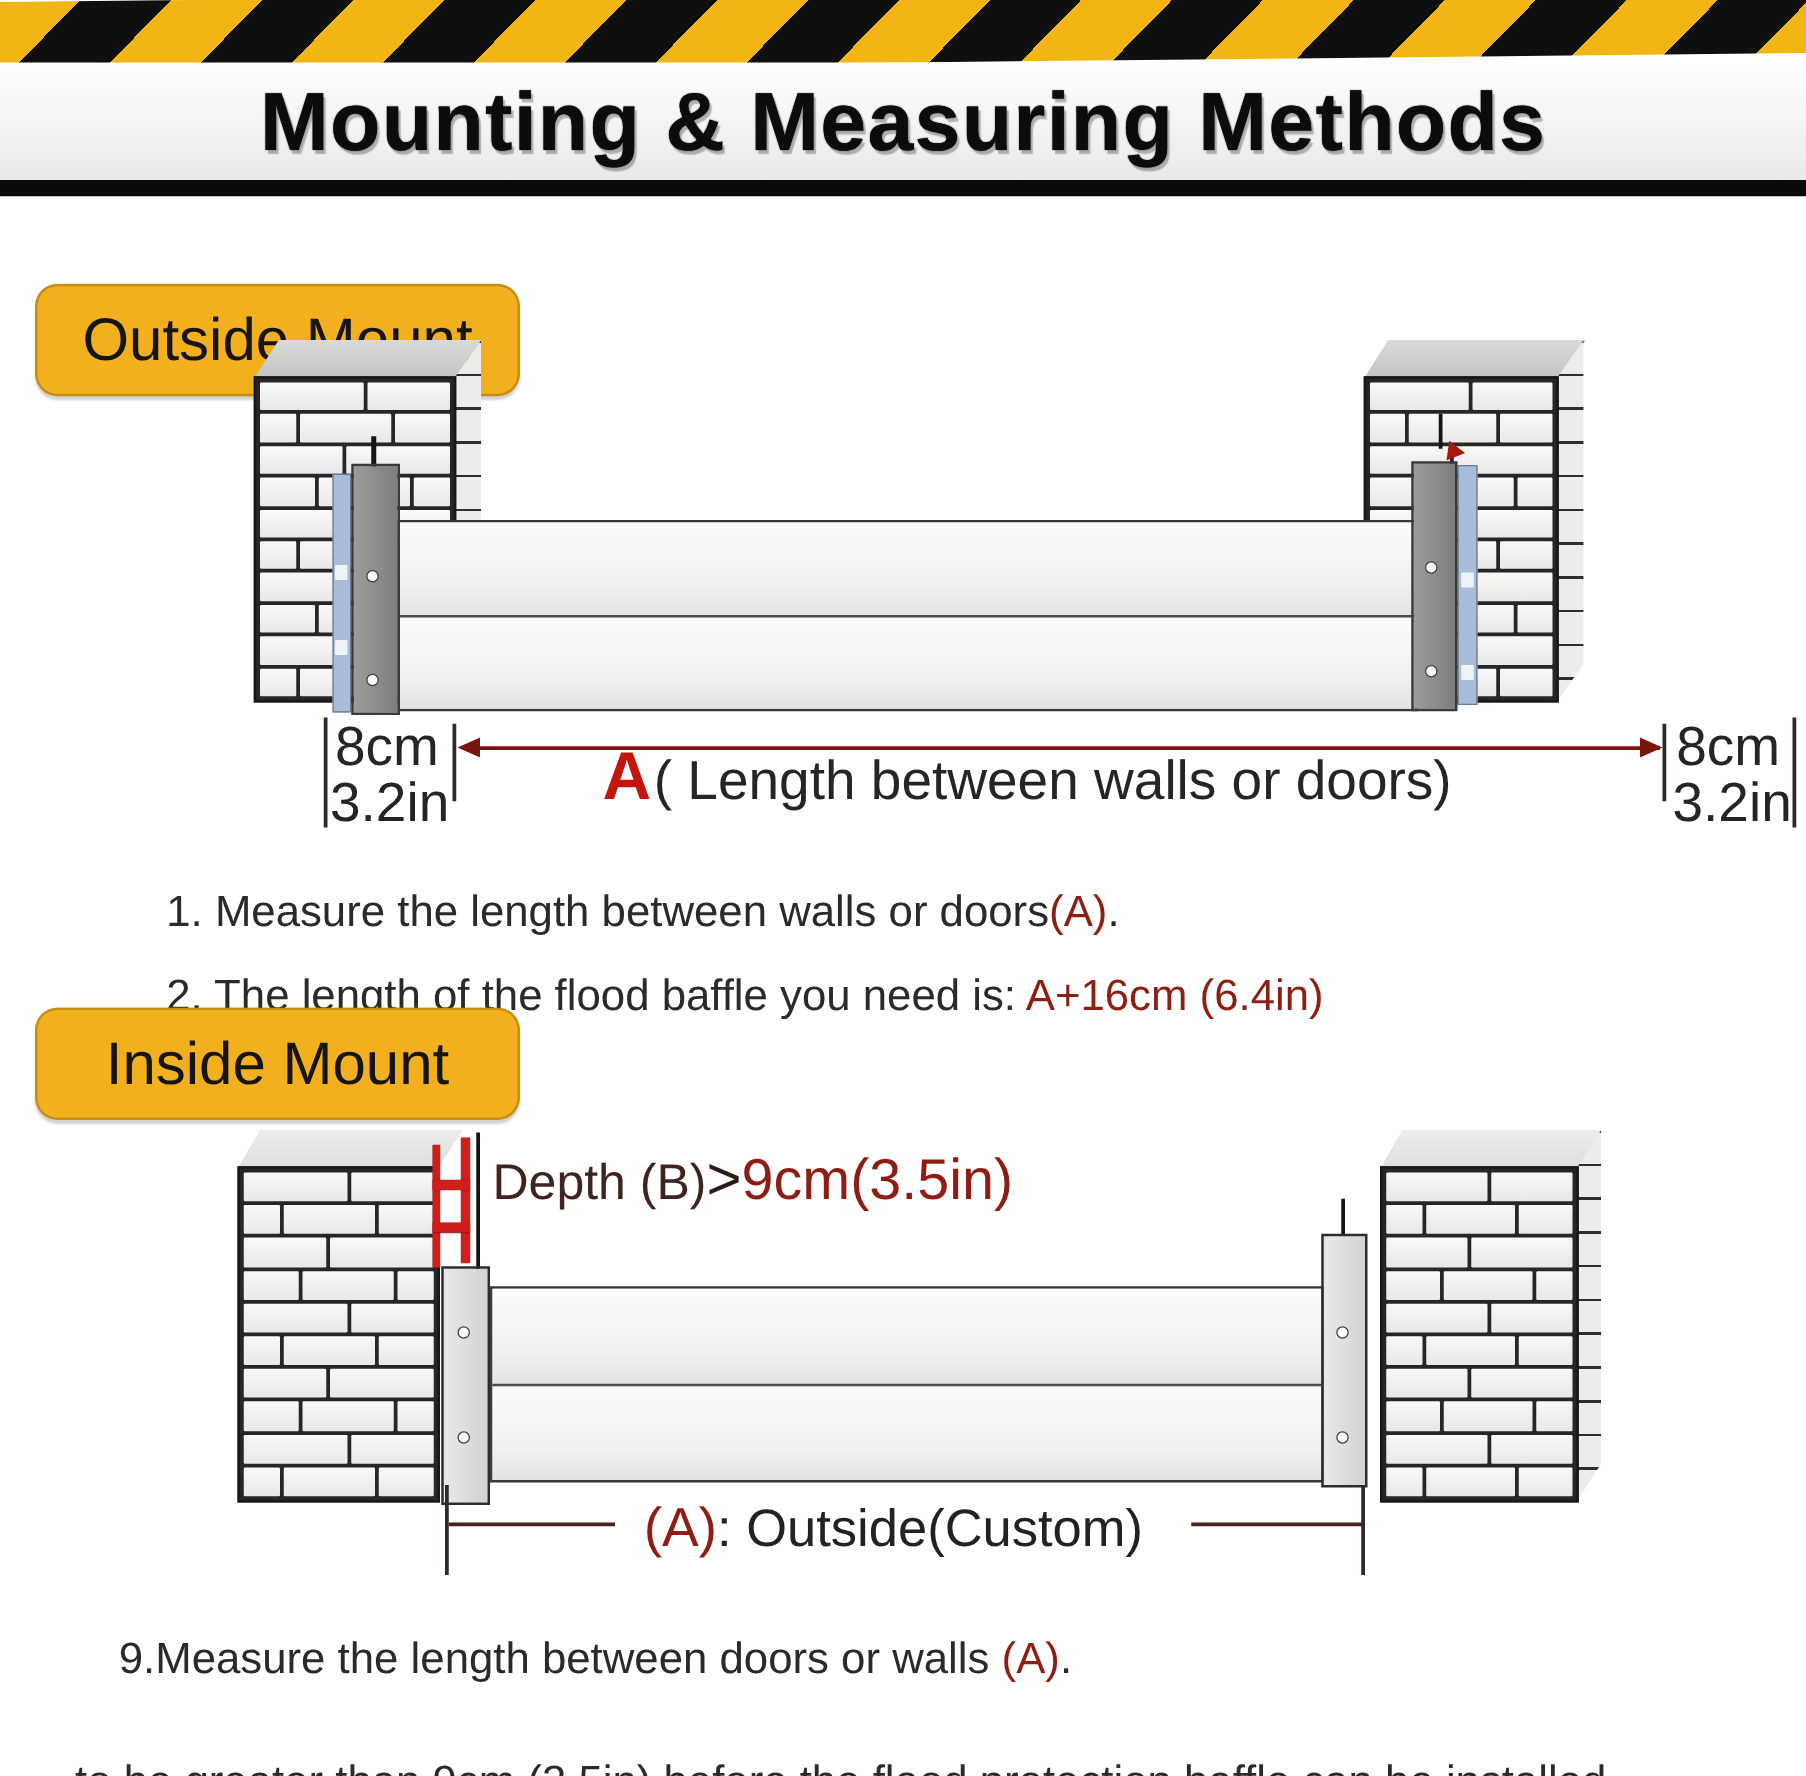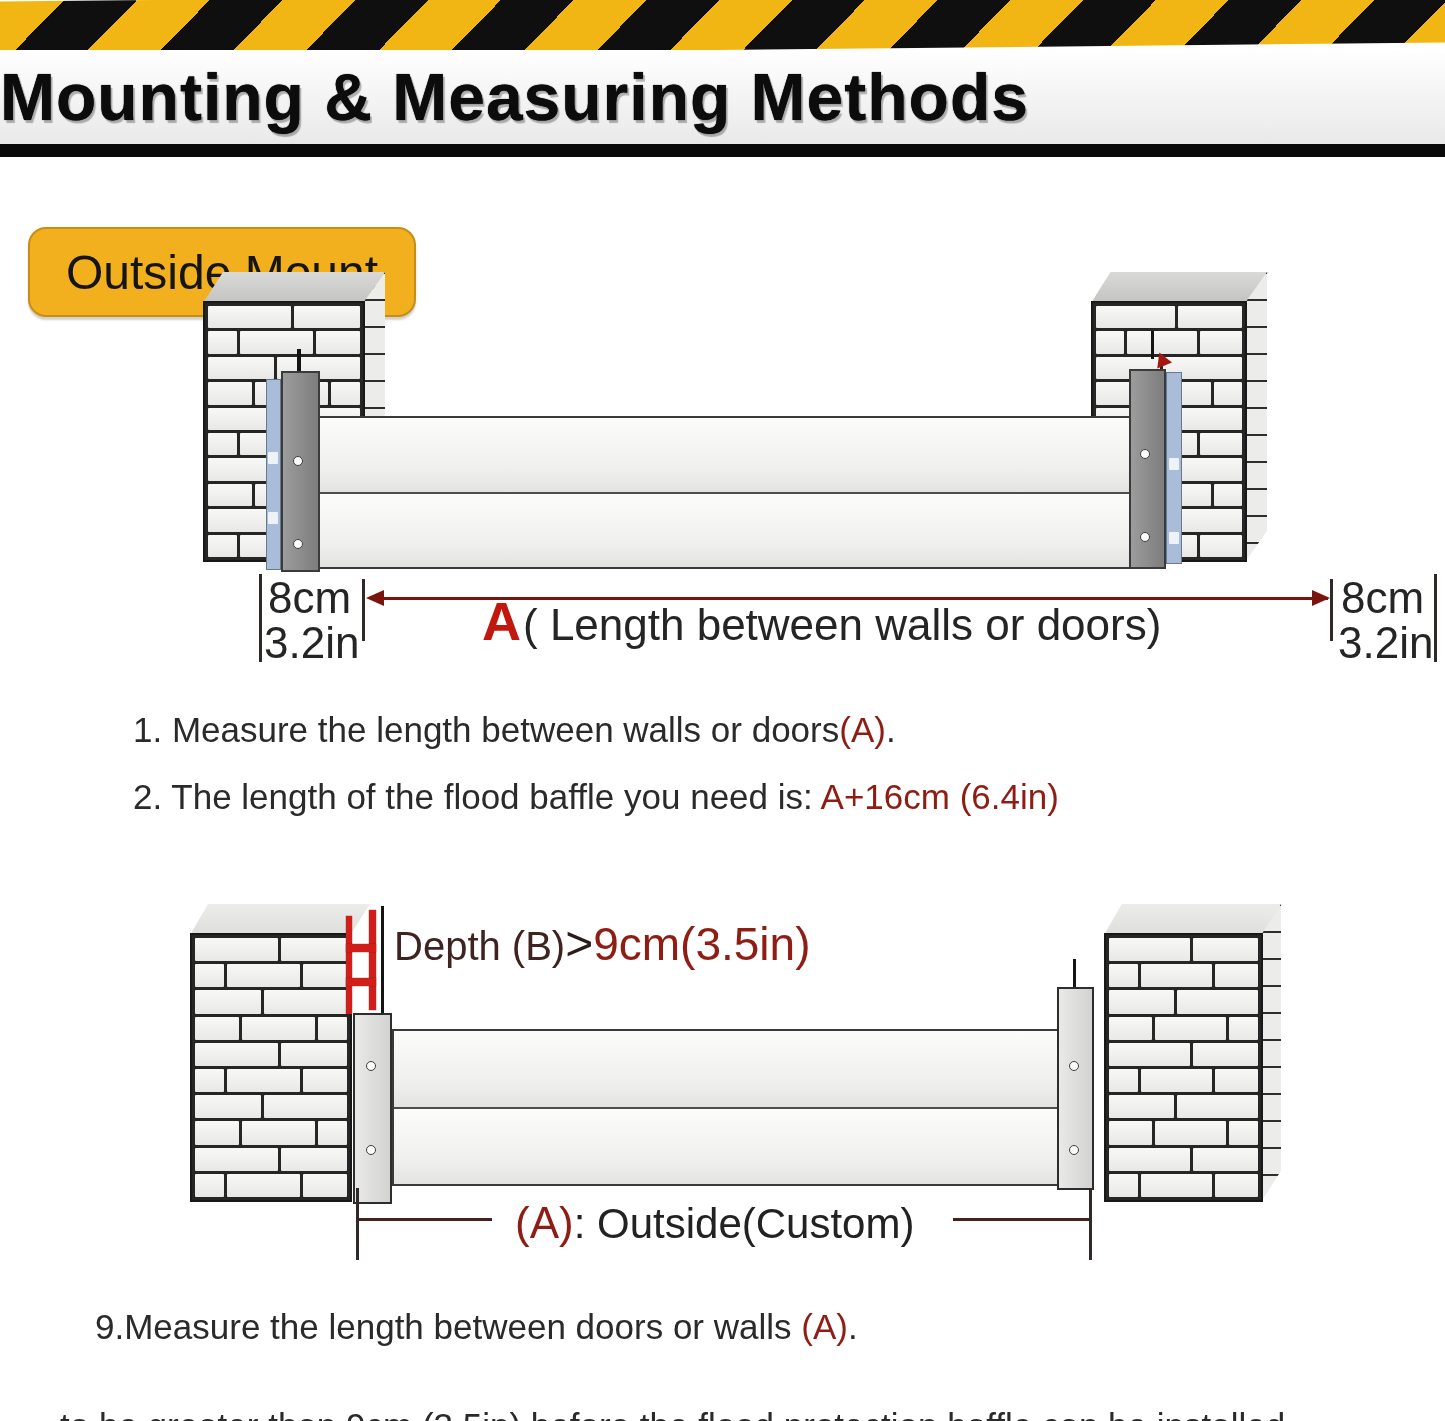--- a/index.html
+++ b/index.html
@@ -4,21 +4,21 @@
 <style>
   html,body{margin:0;padding:0;background:#fff;}
   #stage{position:relative;width:1445px;height:1421px;background:#fff;overflow:hidden;
          font-family:"Liberation Sans",sans-serif;color:#222;}
   .abs{position:absolute;}
 
   
   .hazard{left:-10px;top:-6px;width:1470px;height:56px;transform:rotate(-.6deg);
     background:repeating-linear-gradient(135deg,var(--hazard-yellow) 0 52px,var(--hazard-black) 52px 104px);}
   .titleband{left:0;top:50px;width:1445px;height:94px;background:linear-gradient(180deg,#ffffff,#e9e9e9);
-    display:flex;align-items:center;justify-content:flex-start;}
+    display:flex;align-items:center;justify-content:center;}
   .pagetitle{font-size:66px;font-weight:800;color:#0c0c0c;letter-spacing:1px;
     text-shadow:2px 3px 1px rgba(0,0,0,.28), 0 0 1px #000;}
   .blackbar{left:0;top:144px;width:1445px;height:13px;background:#0a0a0a;}
 
   
   .badge{left:28px;width:384px;height:86px;background:var(--badge-yellow);border-radius:18px;
     border:2px solid rgba(120,80,0,.35);box-shadow:0 3px 2px rgba(0,0,0,.18);
     display:flex;align-items:center;justify-content:center;font-size:48px;color:#151515;}
 
   
@@ -219,20 +219,23 @@
     <span class="biglabel">( Length between walls or doors)</span>
   </div>
 
   <p class="abs instr" style="left:133px;top:675px;">
     <span>1. Measure the length between walls or doors</span><span class="accent">(A)</span><span>.</span>
   </p>
   <p class="abs instr" style="left:133px;top:729px;margin-top:48px;">
     <span>2. The length of the flood baffle you need is: </span><span class="accent">A+16cm (6.4in)</span><span></span>
   </p>
 
+  <div class="abs badge" style="top:806px;">
+    <span>Inside Mount</span>
+  </div>
 
   <div class="abs topface light" style="left:190px;top:904px;width:180px;height:31px;clip-path:polygon(0 100%,89% 100%,100% 0,10% 0);"></div>
   <div class="abs bricks" style="left:190px;top:933px;width:162px;height:269px;">
       <div class="brow">
         <div class="bk" style="flex-grow: 5;"></div>
         <div class="bk" style="flex-grow: 4;"></div>
       </div>
       <div class="brow">
         <div class="bk" style="flex-grow: 2;"></div>
         <div class="bk" style="flex-grow: 5;"></div>

